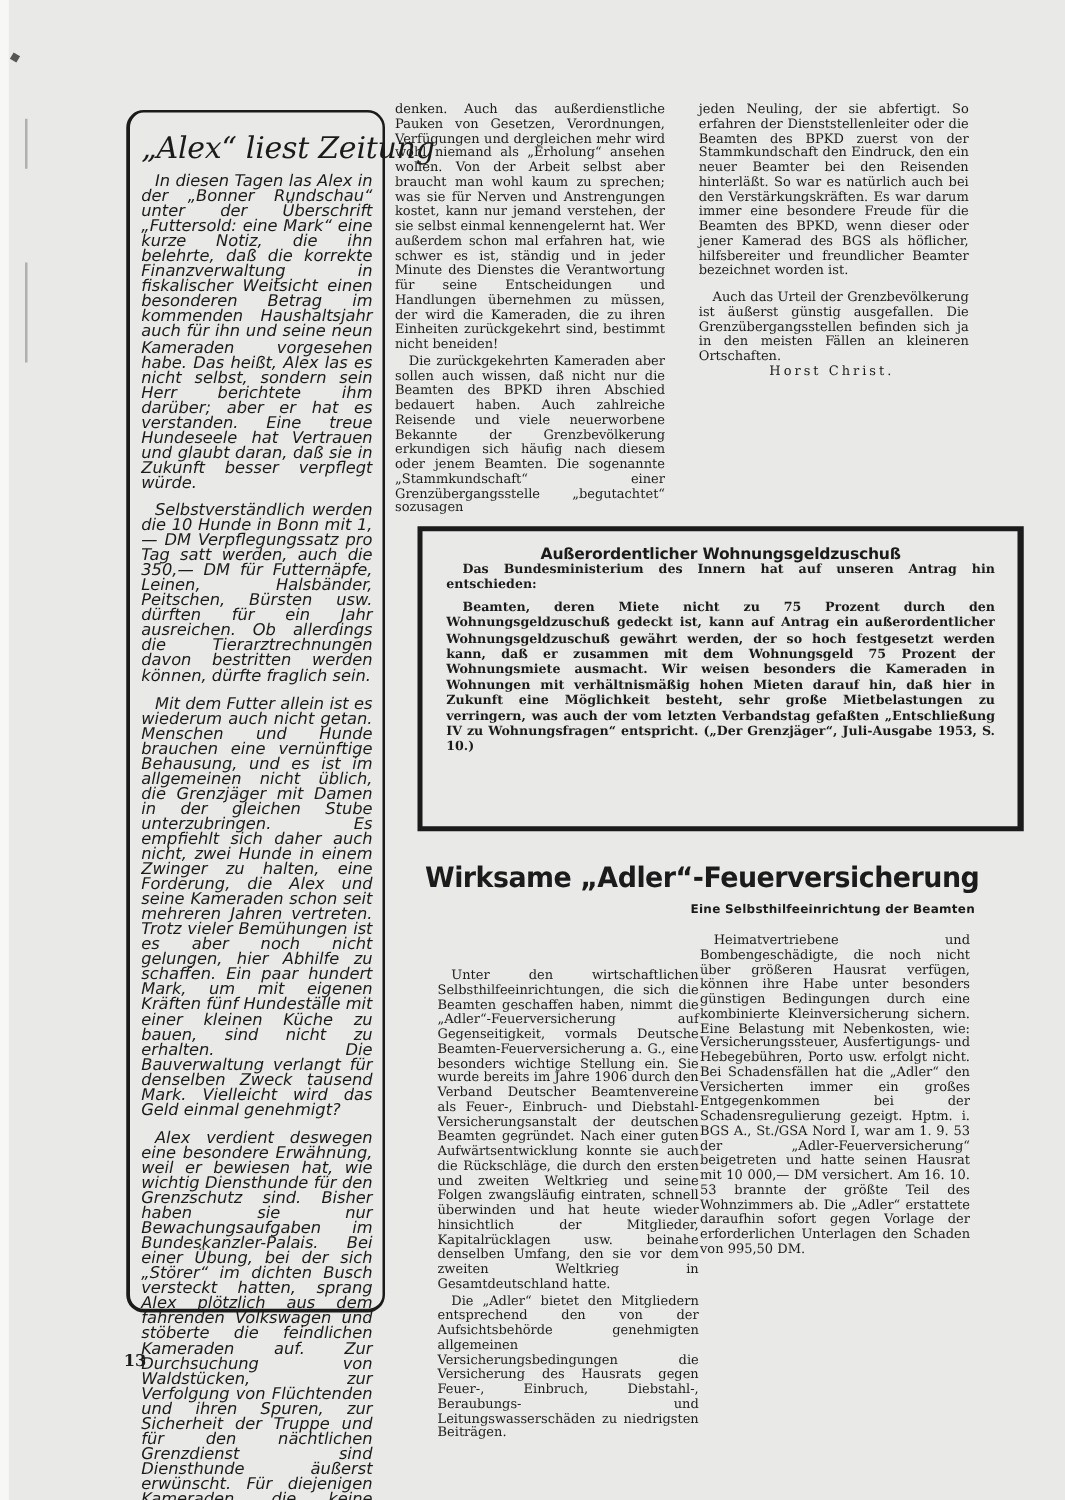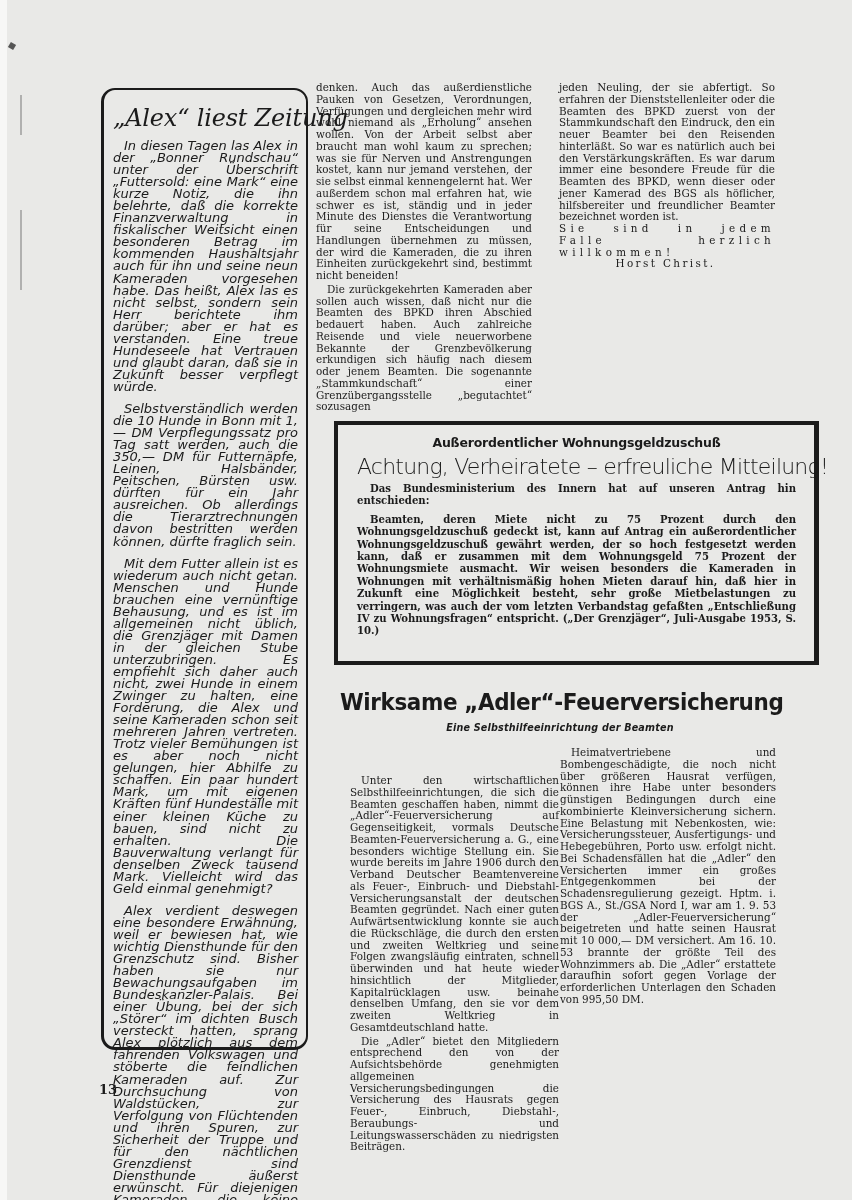--- a/index.html
+++ b/index.html
@@ -81,24 +81,23 @@
     text-align: justify; text-indent: 13px;
   }
 
   
   .adler-title {
     position: absolute; left: 340px; top: 690px; width: 440px; text-align: center;
     font-family: "DejaVu Sans", sans-serif; font-weight: bold; font-size: 21.5px;
     letter-spacing: -0.4px; white-space: nowrap; transform: scaleY(1.05);
   }
   .adler-subtitle {
-    position: absolute; left: 340px; top: 722px; width: 440px; text-align: center;
+    position: absolute; left: 340px; top: 722px; width: 440px; text-align: right;
     font-family: "DejaVu Sans", sans-serif; font-weight: bold; font-size: 9.6px;
     letter-spacing: 0.2px;
-    font-style: italic;
   }
   .col-mid-bot { left: 350px; top: 747px; width: 209px; margin-top: 28px; }
   .col-right-bot { left: 560px; top: 747px; width: 216px; }
 </style>
 </head>
 <body>
 
 <div class="page-edge"></div>
 <div class="scan-mark"></div>
 <div class="scan-line" style="top:95px;height:40px;"></div>
@@ -117,27 +116,26 @@
 
 <div class="page-number">13</div>
 
 <div class="col col-mid-top">
   <p style="text-indent:0">denken. Auch das außerdienstliche Pauken von Gesetzen, Verordnungen, Verfügungen und dergleichen mehr wird wohl niemand als „Erholung“ ansehen wollen. Von der Arbeit selbst aber braucht man wohl kaum zu sprechen; was sie für Nerven und Anstrengungen kostet, kann nur jemand verstehen, der sie selbst einmal kennengelernt hat. Wer außerdem schon mal erfahren hat, wie schwer es ist, ständig und in jeder Minute des Dienstes die Verantwortung für seine Entscheidungen und Handlungen übernehmen zu müssen, der wird die Kameraden, die zu ihren Einheiten zurückgekehrt sind, bestimmt nicht beneiden!</p>
   <p class="gap" style="margin-top:2px">Die zurückgekehrten Kameraden aber sollen auch wissen, daß nicht nur die Beamten des BPKD ihren Abschied bedauert haben. Auch zahlreiche Reisende und viele neuerworbene Bekannte der Grenzbevölkerung erkundigen sich häufig nach diesem oder jenem Beamten. Die sogenannte „Stammkundschaft“ einer Grenzübergangsstelle „begutachtet“ sozusagen</p>
 </div>
 
 <div class="col col-right-top">
   <p style="text-indent:0">jeden Neuling, der sie abfertigt. So erfahren der Dienststellenleiter oder die Beamten des BPKD zuerst von der Stammkundschaft den Eindruck, den ein neuer Beamter bei den Reisenden hinterläßt. So war es natürlich auch bei den Verstärkungskräften. Es war darum immer eine besondere Freude für die Beamten des BPKD, wenn dieser oder jener Kamerad des BGS als höflicher, hilfsbereiter und freundlicher Beamter bezeichnet worden ist.</p>
-  <p class="spaced" style="text-indent:0">Sie sind in jedem Falle herzlich willkommen!</p>
+  <p class="gap">Auch das Urteil der Grenzbevölkerung ist äußerst günstig ausgefallen. Die Grenzübergangsstellen befinden sich ja in den meisten Fällen an kleineren Ortschaften.</p>
   <p class="signature">Horst Christ.</p>
 </div>
 
 <div class="notice-box">
   <div class="notice-kicker">Außerordentlicher Wohnungsgeldzuschuß</div>
-  <div class="notice-headline">Achtung, Verheiratete – erfreuliche Mitteilung!</div>
   <p>Das Bundesministerium des Innern hat auf unseren Antrag hin entschieden:</p>
   <p>Beamten, deren Miete nicht zu 75 Prozent durch den Wohnungsgeldzuschuß gedeckt ist, kann auf Antrag ein außerordentlicher Wohnungsgeldzuschuß gewährt werden, der so hoch festgesetzt werden kann, daß er zusammen mit dem Wohnungsgeld 75 Prozent der Wohnungsmiete ausmacht. Wir weisen besonders die Kameraden in Wohnungen mit verhältnismäßig hohen Mieten darauf hin, daß hier in Zukunft eine Möglichkeit besteht, sehr große Mietbelastungen zu verringern, was auch der vom letzten Verbandstag gefaßten „Entschließung IV zu Wohnungsfragen“ entspricht. („Der Grenzjäger“, Juli-Ausgabe 1953, S. 10.)</p>
 </div>
 
 <div class="adler-title">Wirksame „Adler“-Feuerversicherung</div>
 <div class="adler-subtitle">Eine Selbsthilfeeinrichtung der Beamten</div>
 
 <div class="col col-mid-bot">
   <p>Unter den wirtschaftlichen Selbsthilfeeinrichtungen, die sich die Beamten geschaffen haben, nimmt die „Adler“-Feuerversicherung auf Gegenseitigkeit, vormals Deutsche Beamten-Feuerversicherung a. G., eine besonders wichtige Stellung ein. Sie wurde bereits im Jahre 1906 durch den Verband Deutscher Beamtenvereine als Feuer-, Einbruch- und Diebstahl-Versicherungsanstalt der deutschen Beamten gegründet. Nach einer guten Aufwärtsentwicklung konnte sie auch die Rückschläge, die durch den ersten und zweiten Weltkrieg und seine Folgen zwangsläufig eintraten, schnell überwinden und hat heute wieder hinsichtlich der Mitglieder, Kapitalrücklagen usw. beinahe denselben Umfang, den sie vor dem zweiten Weltkrieg in Gesamtdeutschland hatte.</p>
   <p style="margin-top:2px">Die „Adler“ bietet den Mitgliedern entsprechend den von der Aufsichtsbehörde genehmigten allgemeinen Versicherungsbedingungen die Versicherung des Hausrats gegen Feuer-, Einbruch, Diebstahl-, Beraubungs- und Leitungswasserschäden zu niedrigsten Beiträgen.</p>

